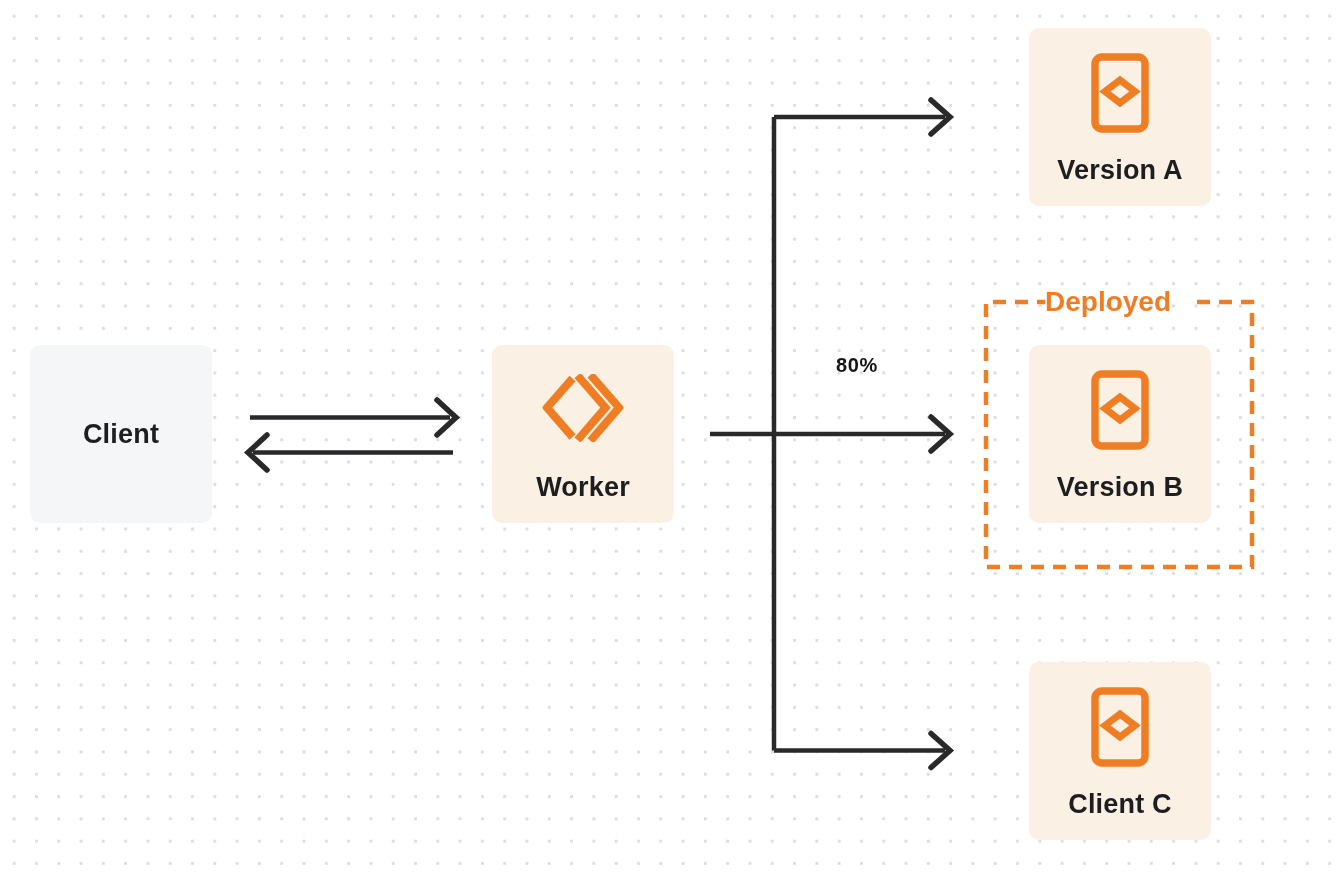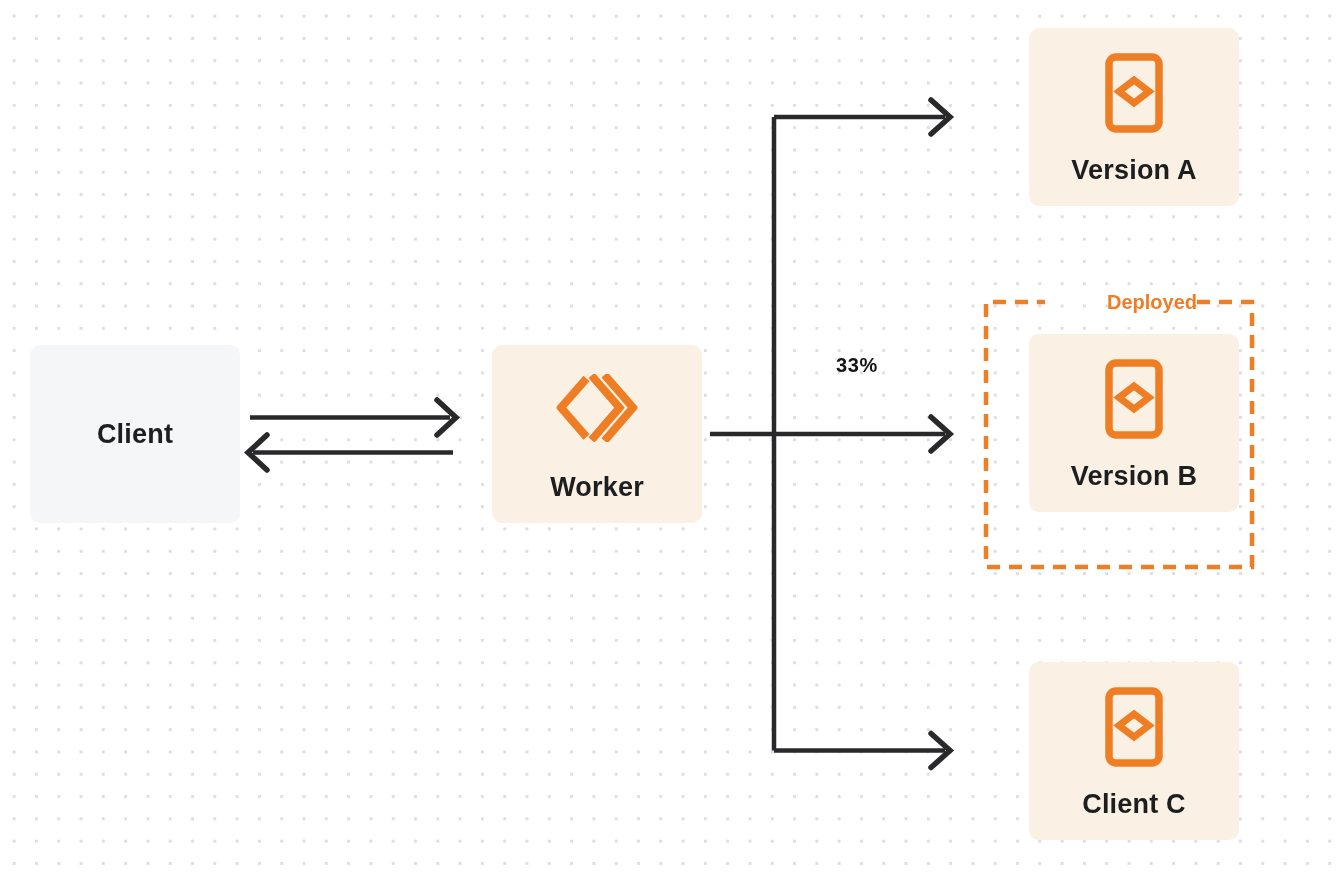--- a/index.html
+++ b/index.html
@@ -39,42 +39,41 @@
     stroke: var(--accent-orange, #ee7d24);
     stroke-width: 4.5;
     fill: none;
     stroke-dasharray: 13 9;
   }
   .node {
     position: absolute;
     width: 182px;
     height: 178px;
     border-radius: 10px;
-    padding-left: 28px;
   }
   .node-label {
     position: absolute;
     left: 0; right: 0;
     text-align: center;
     font-weight: 700;
     font-size: 27px;
     letter-spacing: 0.2px;
     line-height: 30px;
     color: var(--text-dark, #1d1e20);
   }
   .node-client { left: 30px; top: 345px; background: var(--client-gray, #f5f6f7); }
   .node-client .node-label { top: 50%; transform: translateY(-50%); }
   .node-worker { left: 492px; top: 345px; background: var(--cream, #faf0e3); }
   .node-worker .node-icon { position: absolute; top: 29px; left: 50%; transform: translateX(-50%); }
   .node-worker .node-label { top: 127px; }
   .node-version { left: 1029px; background: var(--cream, #faf0e3); }
   .node-version .node-icon { position: absolute; top: 25px; left: 50%; transform: translateX(-50%); }
   .node-version .node-label { top: 127px; }
   .node-version-a { top: 28px; }
-  .node-version-b { top: 334px; }
+  .node-version-b { top: 345px; }
   .node-version-c { top: 662px; }
   .icon-stroke {
     stroke: var(--accent-orange, #ee7d24);
     fill: none;
     stroke-linecap: butt;
     stroke-linejoin: miter;
   }
   .traffic-label {
     position: absolute;
     left: 777px;
@@ -85,23 +84,23 @@
     font-size: 20px;
     line-height: 32px;
     letter-spacing: 0.6px;
     color: var(--traffic-text, #141517);
   }
   .deployed-label {
     position: absolute;
     left: 1045px;
     top: 287px;
     width: 152px;
-    text-align: right;
+    text-align: left;
     font-weight: 700;
-    font-size: 20px;
+    font-size: 28px;
     line-height: 30px;
     color: var(--accent-orange, #ee7d24);
   }
 </style>
 </head>
 <body>
 
 <div class="canvas">
 
   <svg class="layer" viewBox="0 0 1338 878">
@@ -145,21 +144,21 @@
       <path class="icon-stroke" stroke-width="8" d="M 48,0.8 L 76.5,33.7 L 48,66.8"></path>
     </svg>
     <div class="node-label">Worker</div>
   </div>
 
   <div class="node node-client">
     <div class="node-label">Client</div>
   </div>
 
   <div class="traffic-label">
-    <div>33%</div>
+    <div>80%</div>
   </div>
 
   <div class="deployed-label">Deployed</div>
 
   <div class="node node-version node-version-a">
     <svg class="node-icon" width="58" height="80" viewBox="0 0 58 80">
       <rect class="icon-stroke" stroke-width="7.5" x="4" y="4" width="50" height="72" rx="7"></rect>
       <path class="icon-stroke" stroke-width="7" d="M 31,25.5 L 14,38.5 L 31,51.5"></path>
       <path class="icon-stroke" stroke-width="7" d="M 27,25.5 L 44,38.5 L 27,51.5" transform="translate(0,0)"></path>
     </svg>

